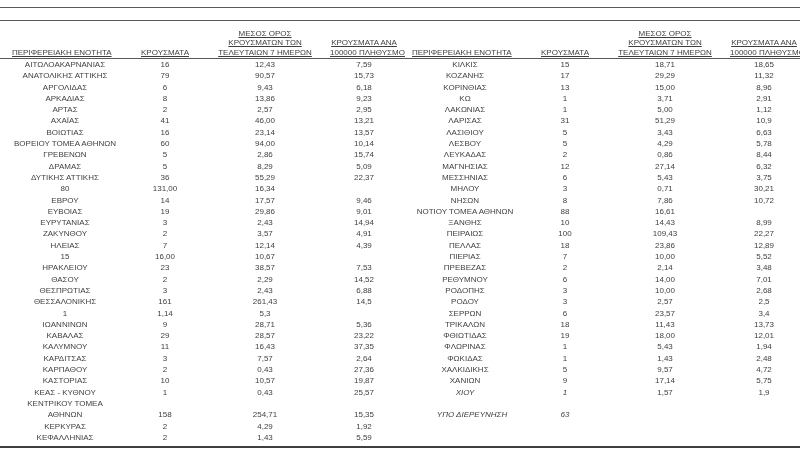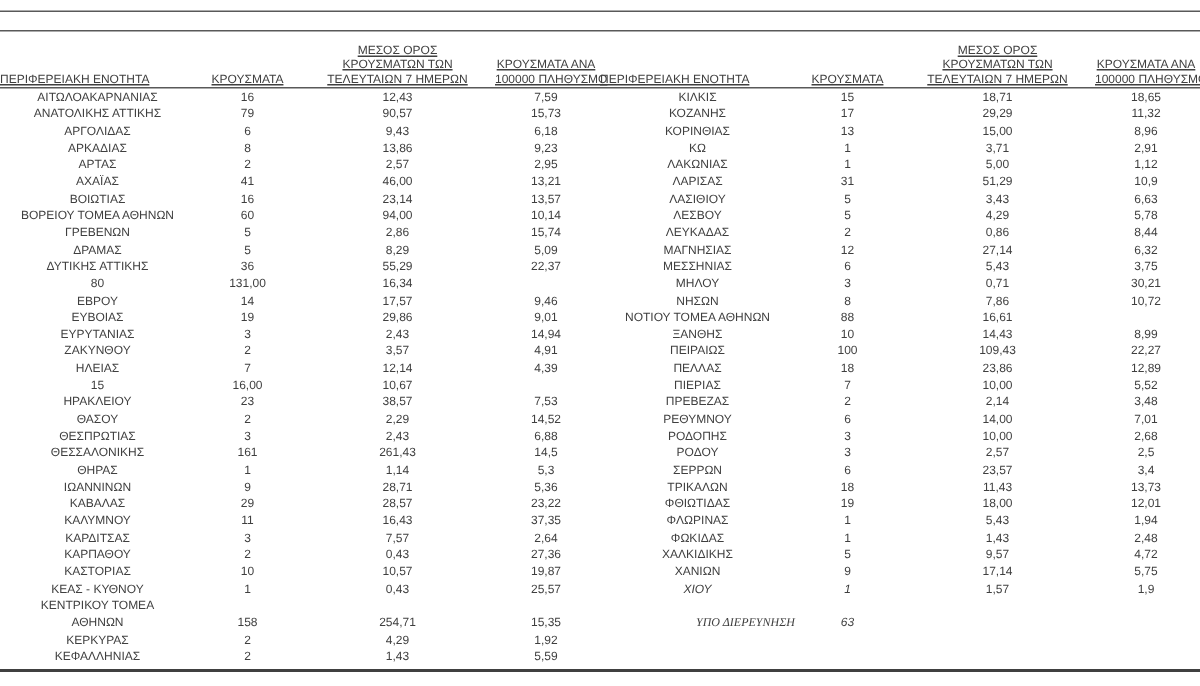--- a/index.html
+++ b/index.html
@@ -27,36 +27,36 @@
 
   .thead {
     display: grid;
     grid-template-columns: 130px 70px 130px 68px;
     align-items: end;
     height: 38px;
     border-bottom: 1px solid var(--rule);
     padding-bottom: 1px;
   }
   .hcell { font-size: 8px; line-height: 9.5px; text-align: center; white-space: nowrap; text-decoration: underline; }
-  .h-region { text-align: left; padding-left: 0; }
+  .h-region { text-align: left; padding-left: 12px; }
 
   .tbody { width: 100%; }
   .trow {
     display: grid;
     grid-template-columns: 130px 70px 130px 68px;
     height: 11.3px;
   }
   .tcell {
     font-size: 8px;
     line-height: 11.3px;
     text-align: center;
     white-space: nowrap;
     overflow: visible;
   }
-  .tcell.left-align { text-align: right; padding-left: 14px; font-family: Liberation Serif, serif; }
+  .tcell.left-align { text-align: center; padding-left: 14px; }
   .trow.italic .c0, .trow.italic .c1 { font-style: italic; }
 </style>
 </head>
 <body>
 
 <div class="page">
   <div class="rule top-rule-1"></div>
   <div class="rule top-rule-2"></div>
 
   <div class="tables">
@@ -200,21 +200,20 @@
             <div class="tcell c2">2,43</div>
             <div class="tcell c3">6,88</div>
           </div>
           <div class="trow">
             <div class="tcell c0">ΘΕΣΣΑΛΟΝΙΚΗΣ</div>
             <div class="tcell c1">161</div>
             <div class="tcell c2">261,43</div>
             <div class="tcell c3">14,5</div>
           </div>
           <div class="trow">
-            <div class="tcell c0">ΘΗΡΑΣ</div>
             <div class="tcell c1">1</div>
             <div class="tcell c2">1,14</div>
             <div class="tcell c3">5,3</div>
           </div>
           <div class="trow">
             <div class="tcell c0">ΙΩΑΝΝΙΝΩΝ</div>
             <div class="tcell c1">9</div>
             <div class="tcell c2">28,71</div>
             <div class="tcell c3">5,36</div>
           </div>

